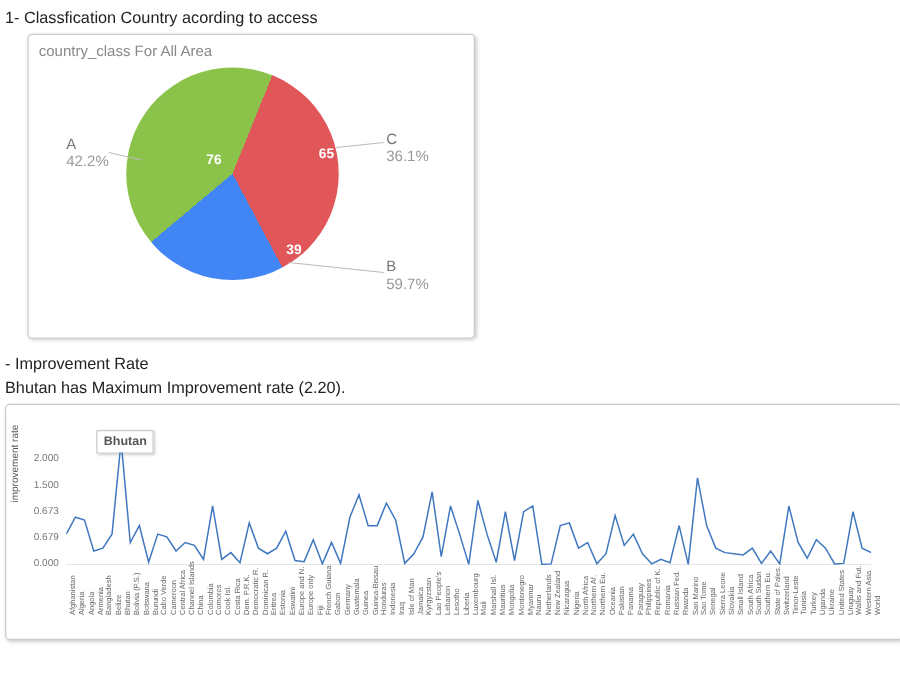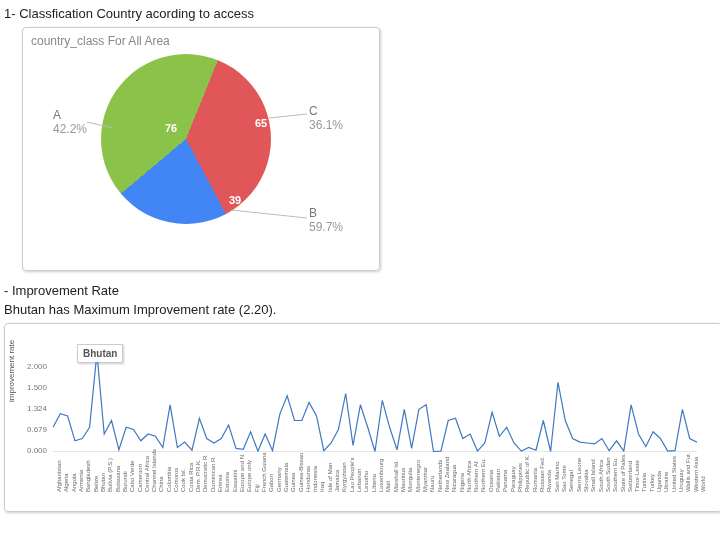--- a/index.html
+++ b/index.html
@@ -161,21 +161,21 @@
 <div class="chart-card line-card">
 
   <div class="tooltip-box">
     <div class="tip-title">Bhutan</div>
   </div>
 
   <div class="y-axis-label">improvement rate</div>
   <div class="y-axis">
     <div class="y-tick" style="top:84px">0.000</div>
     <div class="y-tick" style="top:63px">0.679</div>
-    <div class="y-tick" style="top:42px">1.324</div>
+    <div class="y-tick" style="top:42px">0.673</div>
     <div class="y-tick" style="top:21px">1.500</div>
     <div class="y-tick" style="top:0px">2.000</div>
   </div>
 
   <svg class="line-svg">
     <line x1="0" y1="90" x2="644" y2="90" stroke="#ccc" stroke-width="1"></line>
     <polyline id="line-poly" fill="none" stroke="#4078c0" stroke-width="1.2" points="0.0,65.3 7.3,51.8 14.6,54.0 22.0,78.8 29.3,76.5 36.6,65.3 43.9,-9.0 51.2,72.0 58.5,58.5 65.9,87.8 73.2,65.3 80.5,67.5 87.8,78.8 95.1,72.0 102.5,74.3 109.8,85.5 117.1,42.8 124.4,85.5 131.7,80.1 139.0,88.2 146.4,56.3 153.7,76.5 161.0,81.0 168.3,76.5 175.6,63.0 183.0,86.4 190.3,87.3 197.6,69.8 204.9,89.1 212.2,72.0 219.5,88.7 226.9,51.8 234.2,33.8 241.5,58.5 248.8,58.5 256.1,40.5 263.5,54.0 270.8,88.7 278.1,81.0 285.4,67.5 292.7,31.5 300.0,83.3 307.4,42.8 314.7,65.3 322.0,89.5 329.3,38.3 336.6,65.3 344.0,87.8 351.3,47.3 358.6,86.4 365.9,47.3 373.2,42.8 380.5,89.5 387.9,89.1 395.2,58.5 402.5,56.3 409.8,76.5 417.1,72.0 424.5,89.1 431.8,81.0 439.1,50.4 446.4,74.3 453.7,65.3 461.0,81.0 468.4,89.1 475.7,85.5 483.0,88.2 490.3,58.5 497.6,89.5 505.0,20.3 512.3,58.5 519.6,76.5 526.9,80.1 534.2,81.0 541.5,81.9 548.9,76.5 556.2,88.7 563.5,78.8 570.8,89.1 578.1,42.8 585.5,72.0 592.8,84.6 600.1,69.8 607.4,76.5 614.7,89.1 622.0,88.7 629.4,47.3 636.7,76.5 644.0,80.1"></polyline>
   </svg>
 
   <div class="x-ticks" id="x-ticks">

